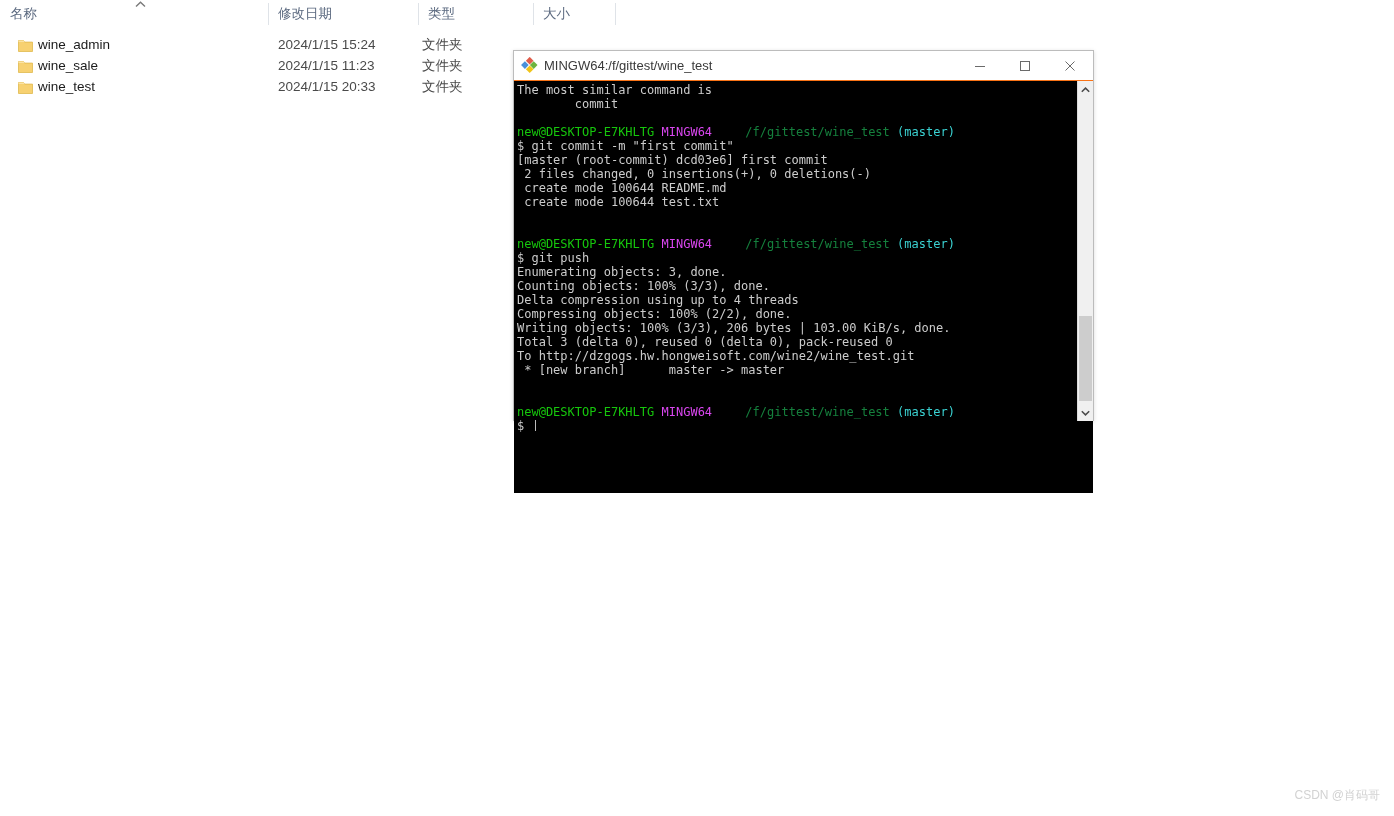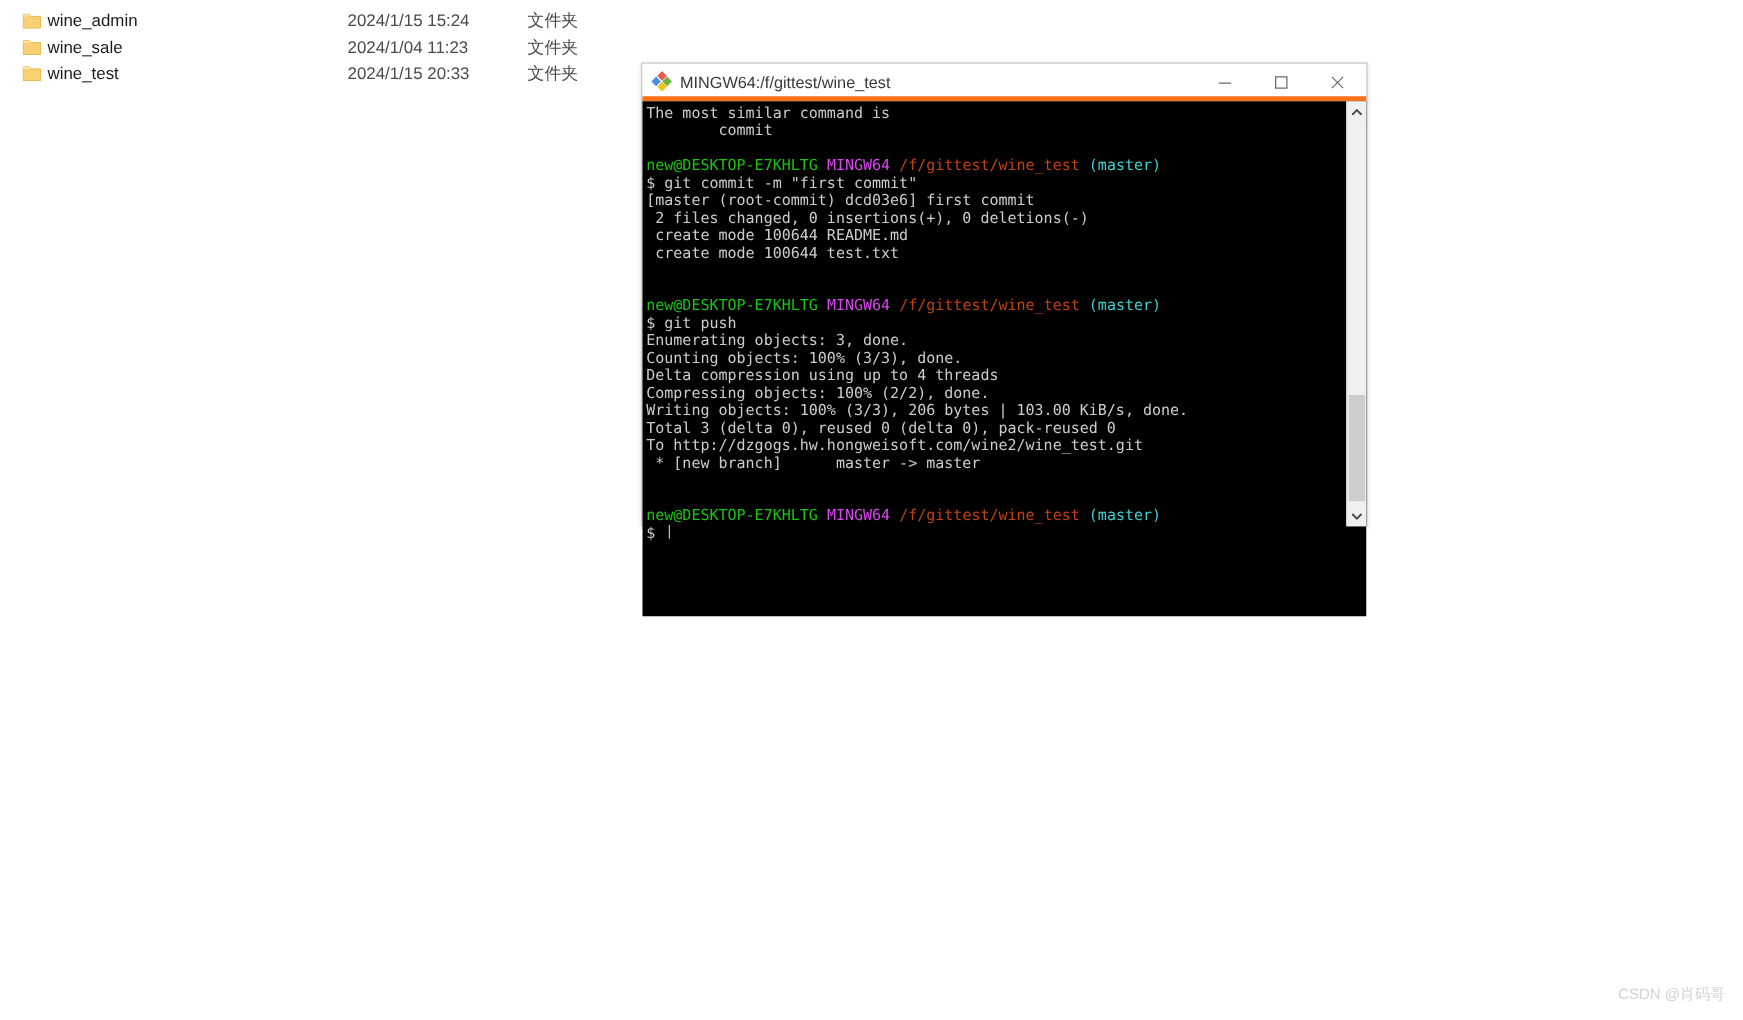--- a/index.html
+++ b/index.html
@@ -110,21 +110,21 @@
     background: #ffffff;
     border: 1px solid #bcbcbc;
     box-sizing: border-box;
     box-shadow: 0 1px 4px rgba(0,0,0,0.14);
   }
 
   .titlebar {
     position: relative;
     height: 30px;
     background: #ffffff;
-    border-bottom: 4px solid #f97316;
+    border-bottom: 1px solid #f97316;
     box-sizing: border-box;
   }
   .title-icon {
     position: absolute;
     left: 7px;
     top: 6px;
     width: 17px;
     height: 17px;
   }
   .title-text {
@@ -166,21 +166,21 @@
     font-family: "DejaVu Sans Mono", "Liberation Mono", monospace;
     font-size: 12px;
     line-height: 14px;
     color: #cccccc;
     white-space: pre;
     letter-spacing: 0px;
   }
   .term-line { height: 14px; }
   .c-user   { color: #16c60c; }
   .c-host   { color: #d946ef; }
-  .c-path   { color: #c2410c; }
+  .c-path   { color: #15803d; margin-left: 26px; }
   .c-branch { color: #3ad1d1; }
   .c-plain  { color: #cccccc; }
   .cursor {
     display: inline-block;
     width: 1px;
     height: 11px;
     background: #bbbbbb;
     vertical-align: -1px;
     margin-left: 4px;
   }
@@ -225,20 +225,37 @@
     font-size: 12px;
     color: #d2d2d2;
     white-space: nowrap;
   }
 </style>
 </head>
 <body>
 
 <div id="explorer">
 
+  <div class="col-header-row">
+    <div class="col-header" style="left:0px;width:268px;">名称</div>
+    <div class="col-header" style="left:268px;width:150px;">修改日期</div>
+    <div class="col-header" style="left:418px;width:115px;">类型</div>
+    <div class="col-header" style="left:533px;width:82px;">大小</div>
+
+    <div class="col-divider" style="left:268px;"></div>
+    <div class="col-divider" style="left:418px;"></div>
+    <div class="col-divider" style="left:533px;"></div>
+    <div class="col-divider" style="left:615px;"></div>
+
+    <div class="sort-chevron">
+      <svg width="11" height="7" viewBox="0 0 11 7">
+        <path d="M1 5.5 L5.5 1.2 L10 5.5" fill="none" stroke="#7a7a7a" stroke-width="1.4"></path>
+      </svg>
+    </div>
+  </div>
 
   <div class="file-row" style="margin-top:6px;">
     <span class="icon-folder">
       <svg width="15" height="13" viewBox="0 0 15 13">
         <path d="M0.5 1.5 h5 l1.2 1.6 h7.8 v9.4 h-14 z" fill="#f7d171" stroke="#e0b94e" stroke-width="0.8"></path>
         <path d="M0.5 1.5 h5 l1.2 1.6 h-6.2 z" fill="#fbe3a4"></path>
       </svg>
     </span>
     <span class="cell cell-name">wine_admin</span>
     <span class="cell cell-date">2024/1/15 15:24</span>
@@ -247,21 +264,21 @@
   </div>
 
   <div class="file-row">
     <span class="icon-folder">
       <svg width="15" height="13" viewBox="0 0 15 13">
         <path d="M0.5 1.5 h5 l1.2 1.6 h7.8 v9.4 h-14 z" fill="#f7d171" stroke="#e0b94e" stroke-width="0.8"></path>
         <path d="M0.5 1.5 h5 l1.2 1.6 h-6.2 z" fill="#fbe3a4"></path>
       </svg>
     </span>
     <span class="cell cell-name">wine_sale</span>
-    <span class="cell cell-date">2024/1/04 11:23</span>
+    <span class="cell cell-date">2024/1/15 11:23</span>
     <span class="cell cell-type">文件夹</span>
     <span class="cell cell-size"></span>
   </div>
 
   <div class="file-row">
     <span class="icon-folder">
       <svg width="15" height="13" viewBox="0 0 15 13">
         <path d="M0.5 1.5 h5 l1.2 1.6 h7.8 v9.4 h-14 z" fill="#f7d171" stroke="#e0b94e" stroke-width="0.8"></path>
         <path d="M0.5 1.5 h5 l1.2 1.6 h-6.2 z" fill="#fbe3a4"></path>
       </svg>

